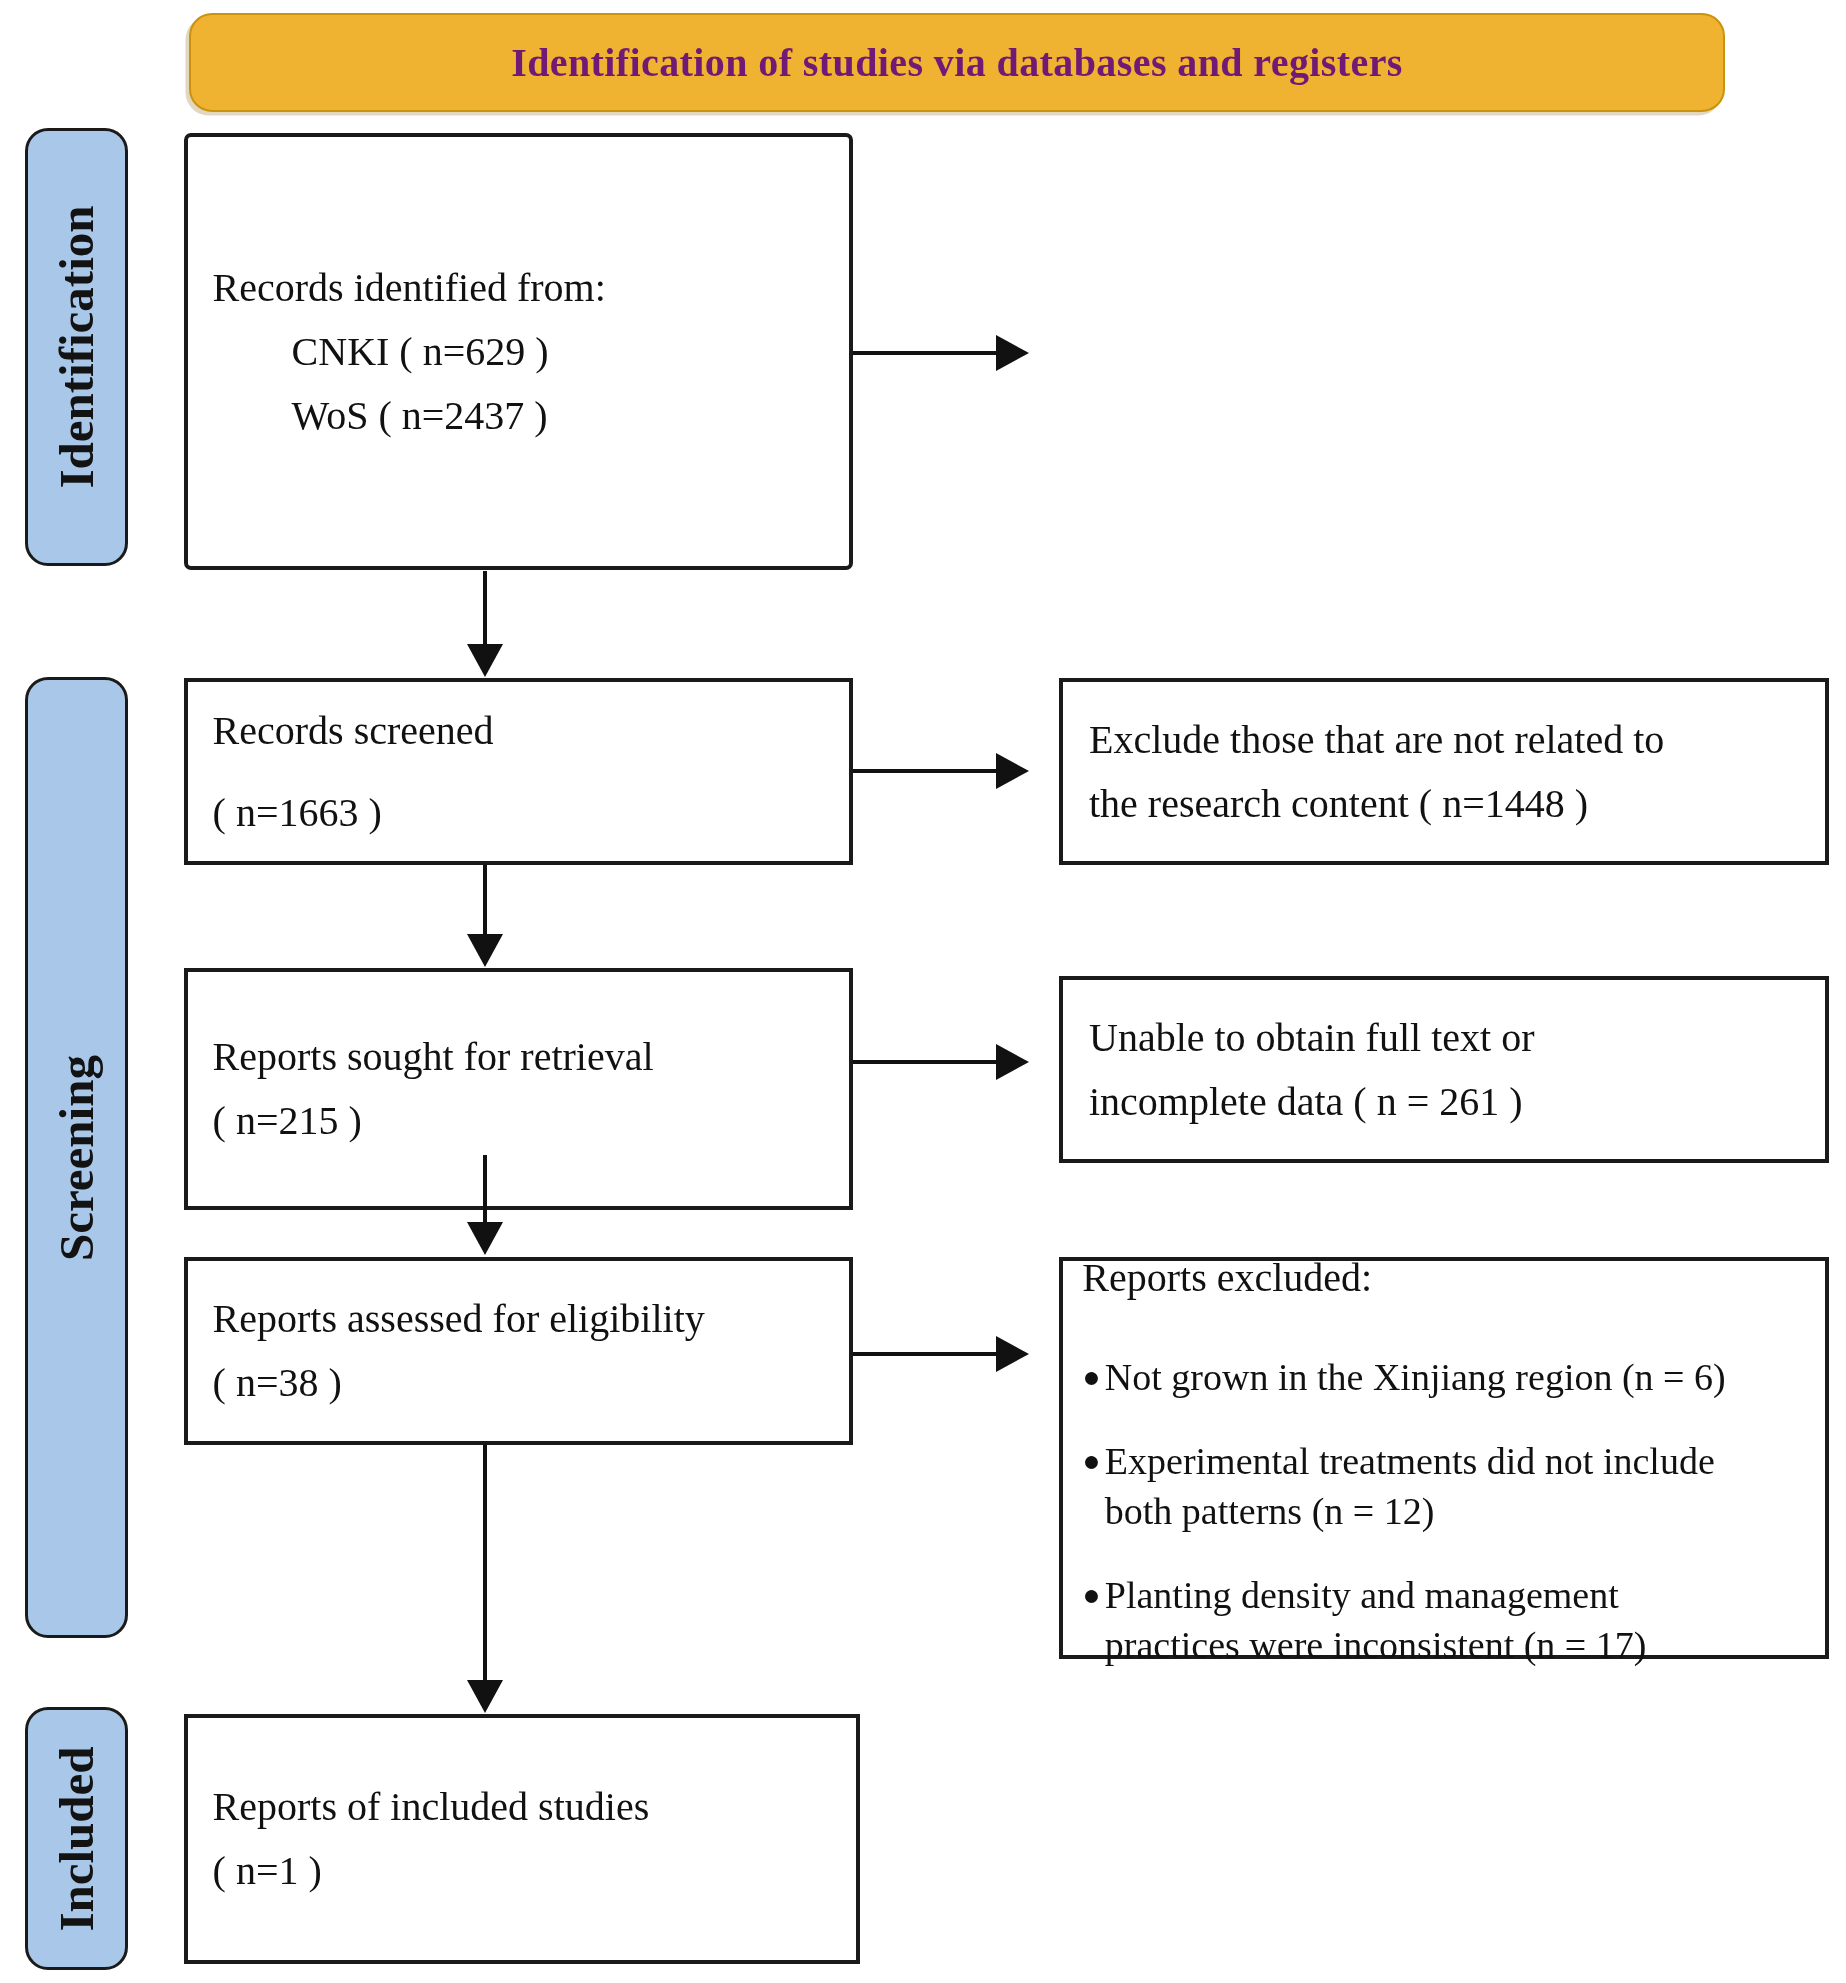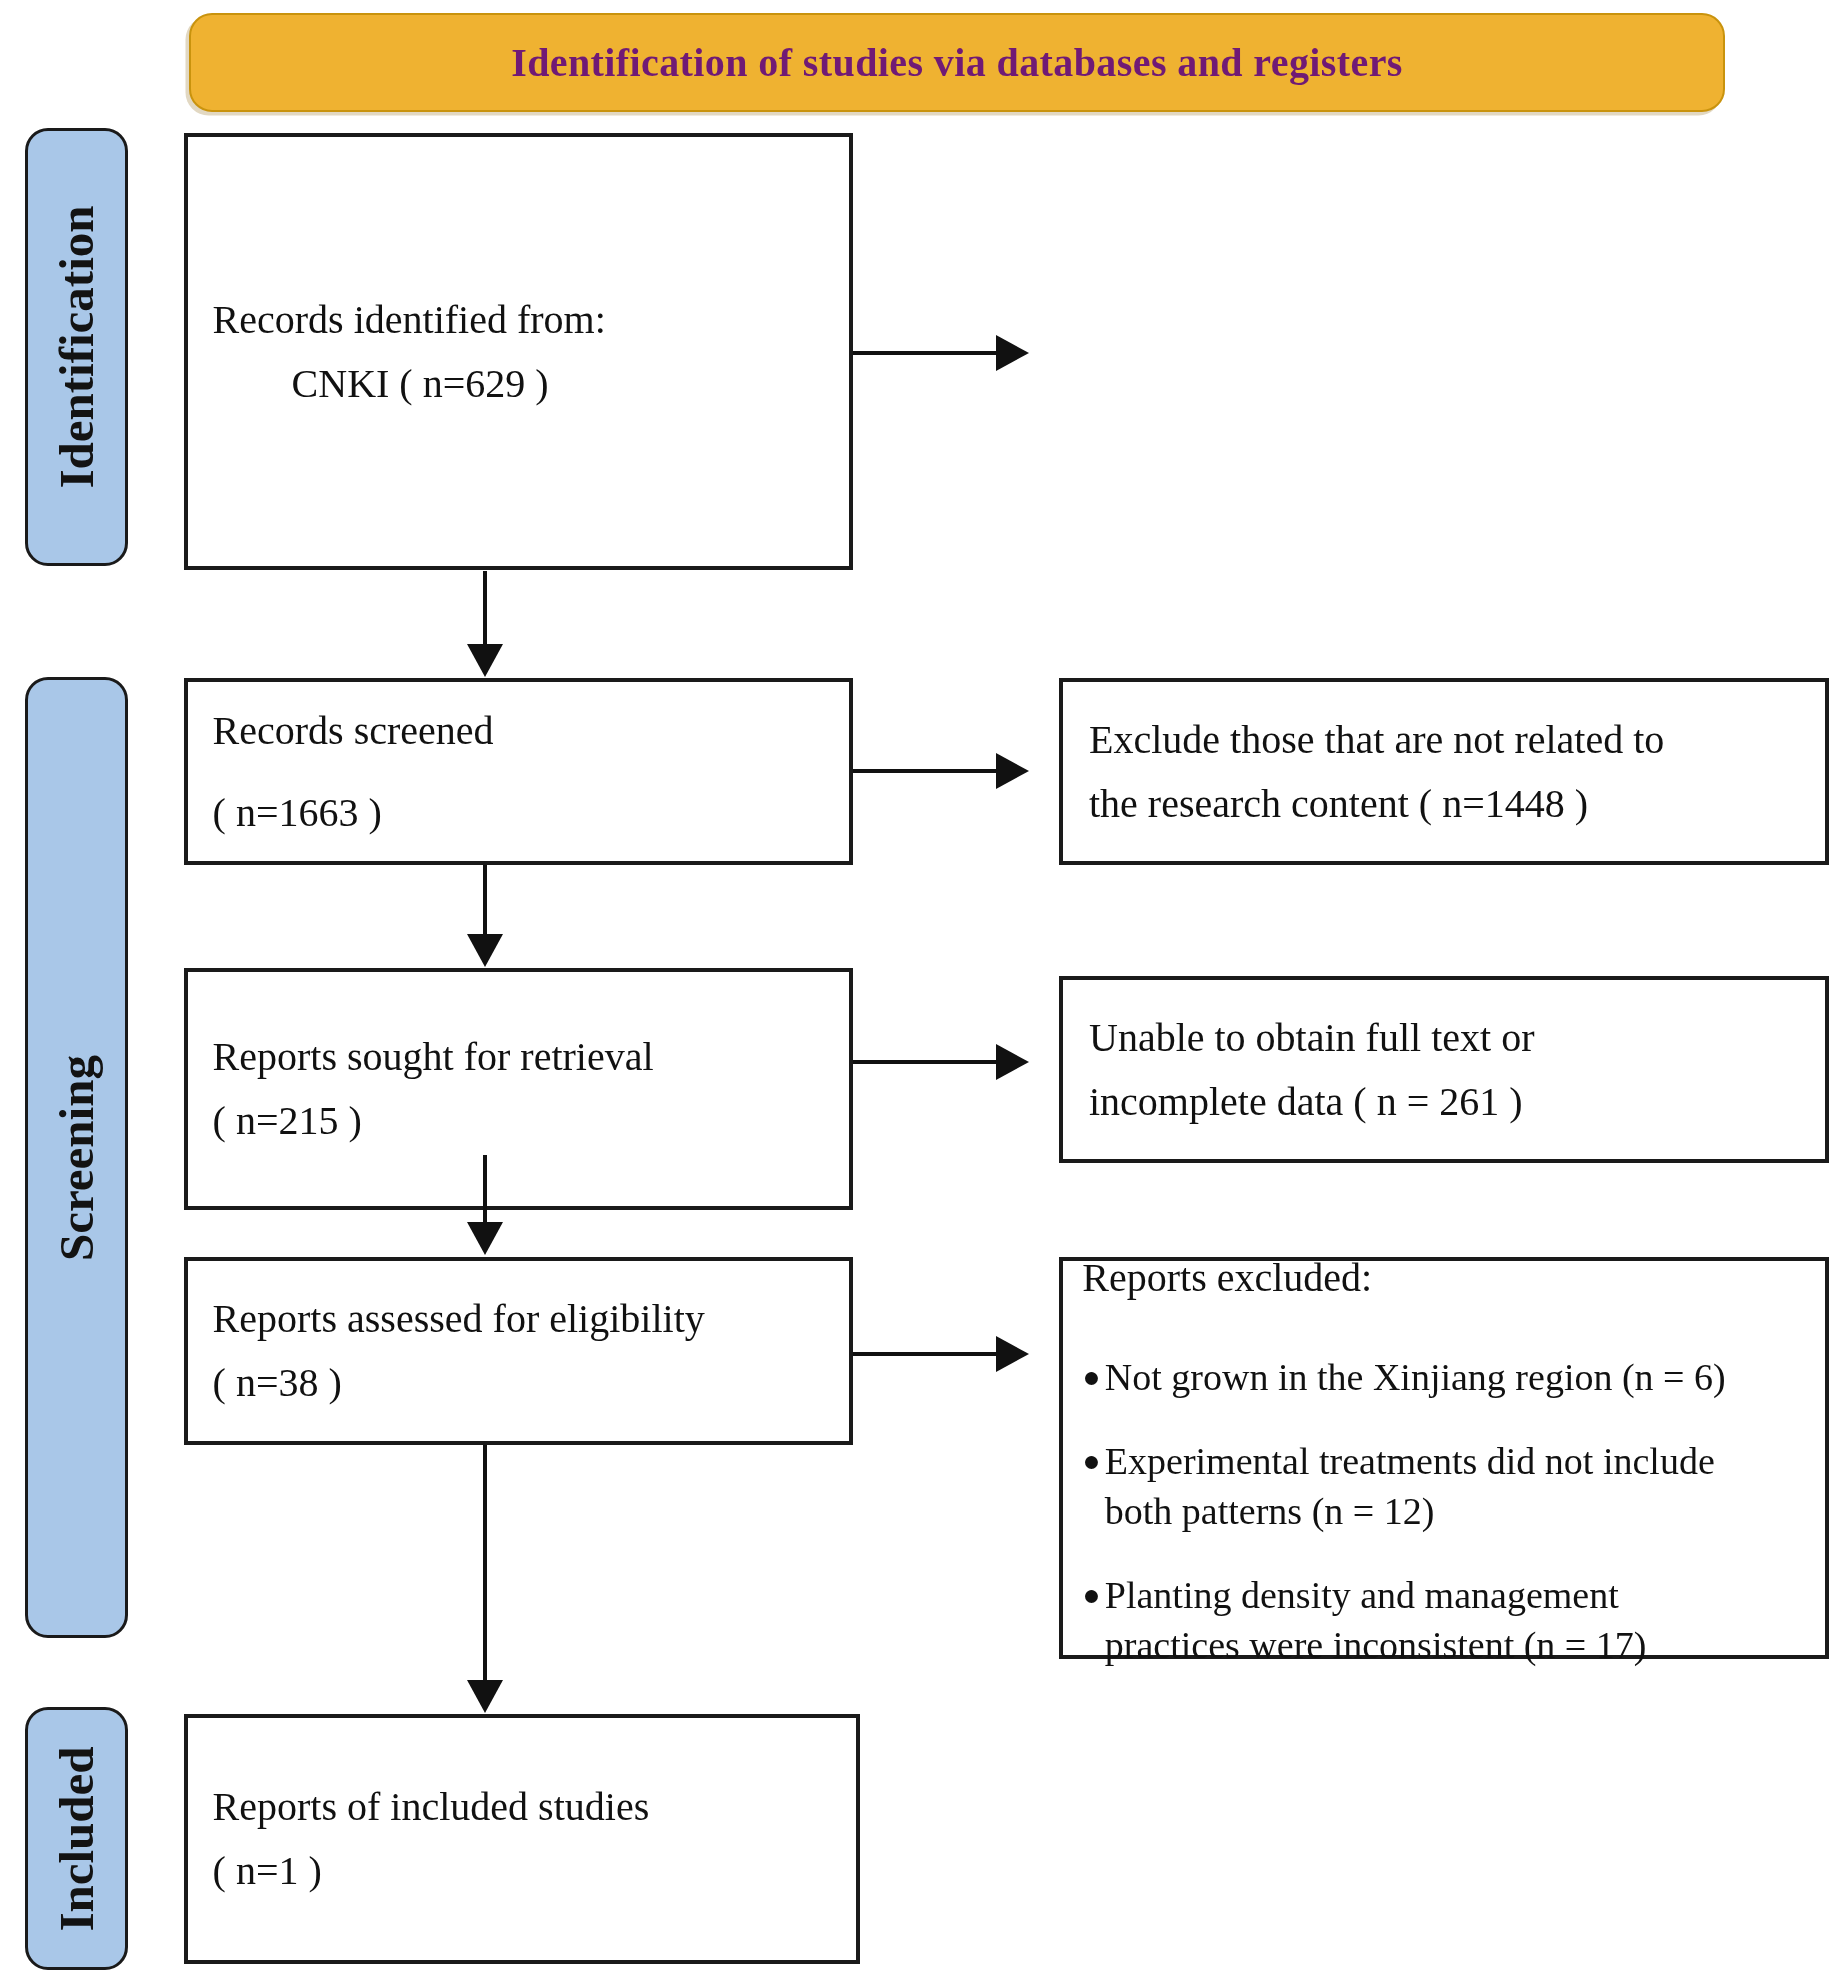--- a/index.html
+++ b/index.html
@@ -59,21 +59,21 @@
     background: #ffffff;
     border: 4.4px solid #1a1a1a;
     box-sizing: border-box;
     display: flex; flex-direction: column; justify-content: center;
     font-size: 40px; line-height: 1.6;
   }
   .box .pre { white-space: pre-line; }
   .indent-90 { padding-left: 79px; }
   .indent-70 { padding-left: 61px; }
 
-  .box-records-identified { left: 184px; top: 133px; width: 669px; height: 437px; padding: 0 17.6px 0 24.6px; }
+  .box-records-identified { left: 184px; top: 133px; width: 669px; height: 437px; padding: 0 17.6px 0 24.6px; border-radius: 7px; }
   .box-records-screened   { left: 184px; top: 678px; width: 669px; height: 187px; padding: 0 17.6px 0 24.6px; gap: 18px; }
   .box-reports-sought     { left: 184px; top: 968px; width: 669px; height: 242px; padding: 0 17.6px 0 24.6px; }
   .box-reports-assessed   { left: 184px; top: 1257px; width: 669px; height: 188px; padding: 0 17.6px 0 24.6px; }
   .box-reports-included   { left: 184px; top: 1714px; width: 676px; height: 250px; padding: 0 17.6px 0 24.6px; }
 
   .box-records-removed      { left: 1059px; top: 133px; width: 770px; height: 437px; padding: 0 17.6px 0 26px; }
   .box-records-excluded     { left: 1059px; top: 678px; width: 770px; height: 187px; padding: 0 17.6px 0 26px; }
   .box-reports-not-retrieved{ left: 1059px; top: 976px; width: 770px; height: 187px; padding: 0 17.6px 0 26px; }
   .box-reports-excluded     { left: 1059px; top: 1257px; width: 770px; height: 402px;
                               padding: 12.3px 7px 8.8px 19.3px; justify-content: center; gap: 25px; }
@@ -136,20 +136,21 @@
   <div class="stage stage-screening">
     <span class="stage-label">Screening</span>
   </div>
   <div class="stage stage-included">
     <span class="stage-label">Included</span>
   </div>
 
   <div class="box box-records-identified">
     <div>Records identified from:</div>
     <div class="indent-90">CNKI ( n=629 )</div>
+    <div class="indent-90">WoS ( n=2437 )</div>
   </div>
 
   <div class="box box-records-screened">
     <div>Records screened</div>
     <div>( n=1663 )</div>
   </div>
 
   <div class="box box-reports-sought">
     <div>Reports sought for retrieval</div>
     <div>( n=215 )</div>

